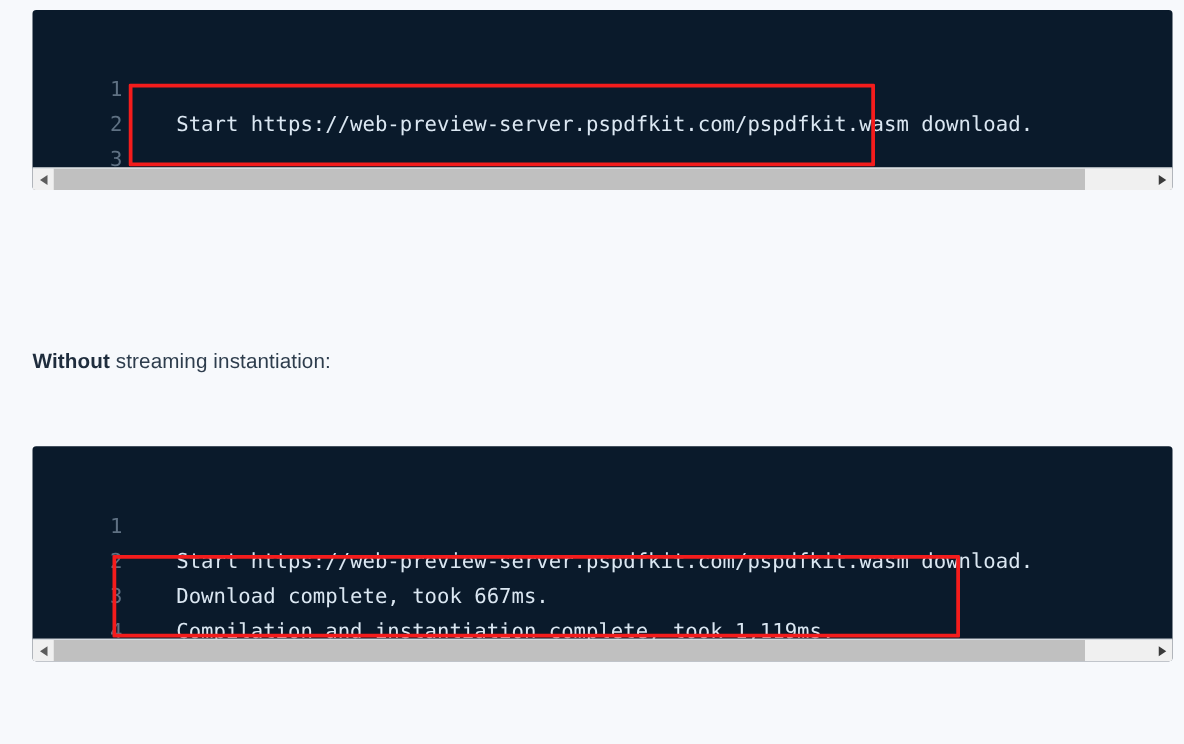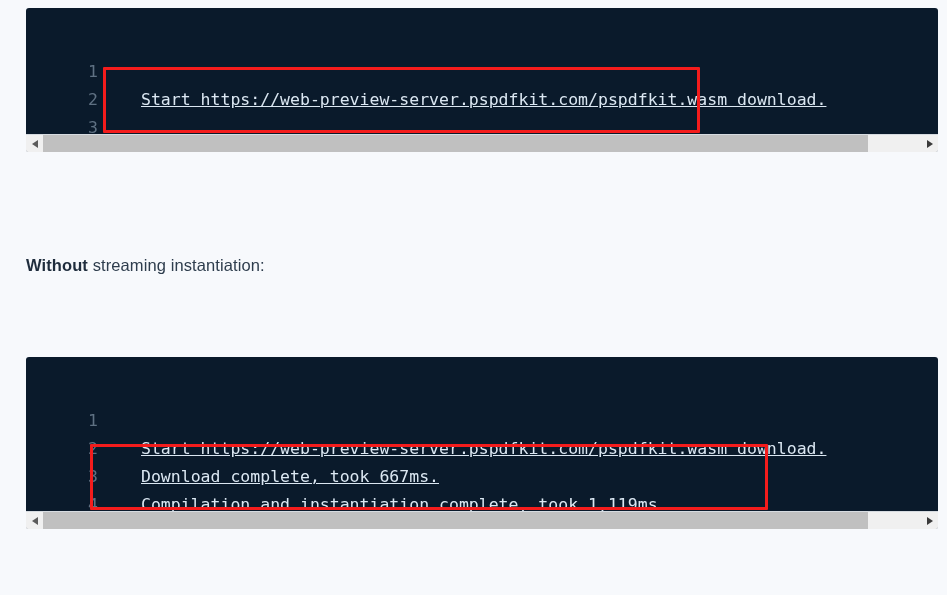--- a/index.html
+++ b/index.html
@@ -60,21 +60,20 @@
     font-size: 16.5px;
     -webkit-user-select: none;
     user-select: none;
   }
 
   .lc {
     position: absolute;
     left: 115px;
     color: #dbe7f2;
     white-space: pre;
-    text-decoration: underline;
   }
 
   
   .hl-box {
     position: absolute;
     border: 3px solid #f41c1c;
     border-radius: 1px;
     pointer-events: none;
     box-sizing: border-box;
   }
@@ -170,21 +169,21 @@
       </div>
       <div class="sb-track">
         <div class="sb-thumb" style="width:94%;"></div>
       </div>
       <div class="sb-arrow right">
         <span class="tri"></span>
       </div>
     </div>
   </div>
 
-  <div class="caption" style="top:256px;text-align:right;">
+  <div class="caption" style="top:280px;text-align:right;">
     <b>Without</b><span> streaming instantiation:</span>
   </div>
 
   <div class="code-block" style="top:357px;">
 
     <div class="code-body">
       <div class="code-lines">
 
         <div class="code-line">
           <span class="ln">1</span>

